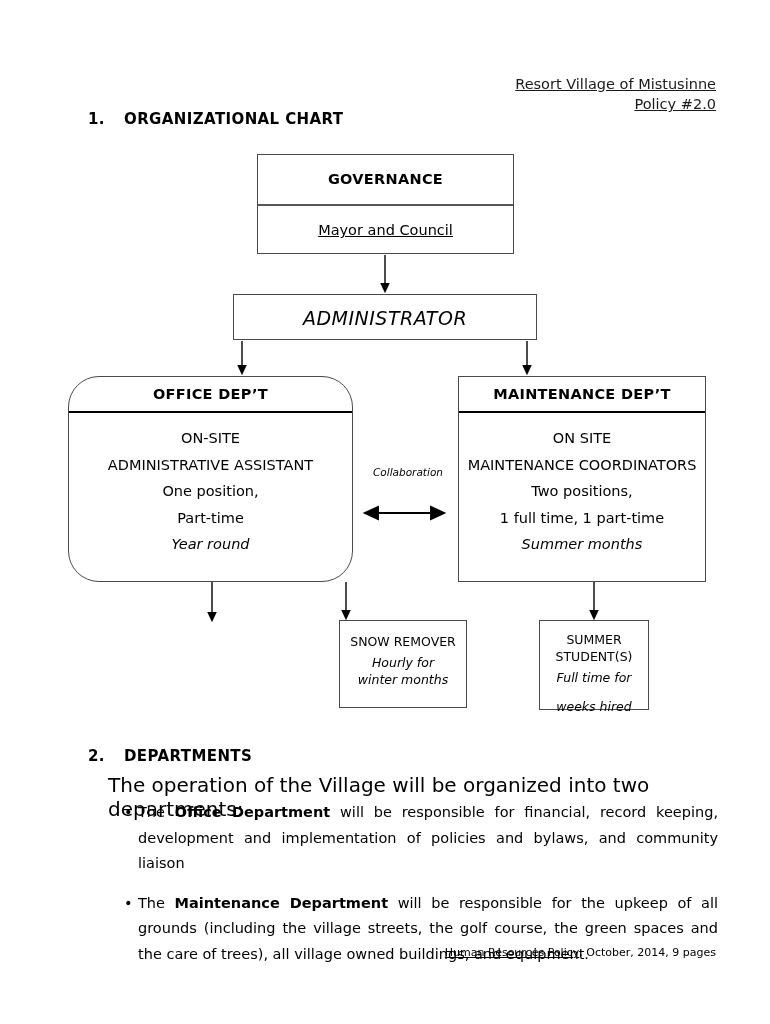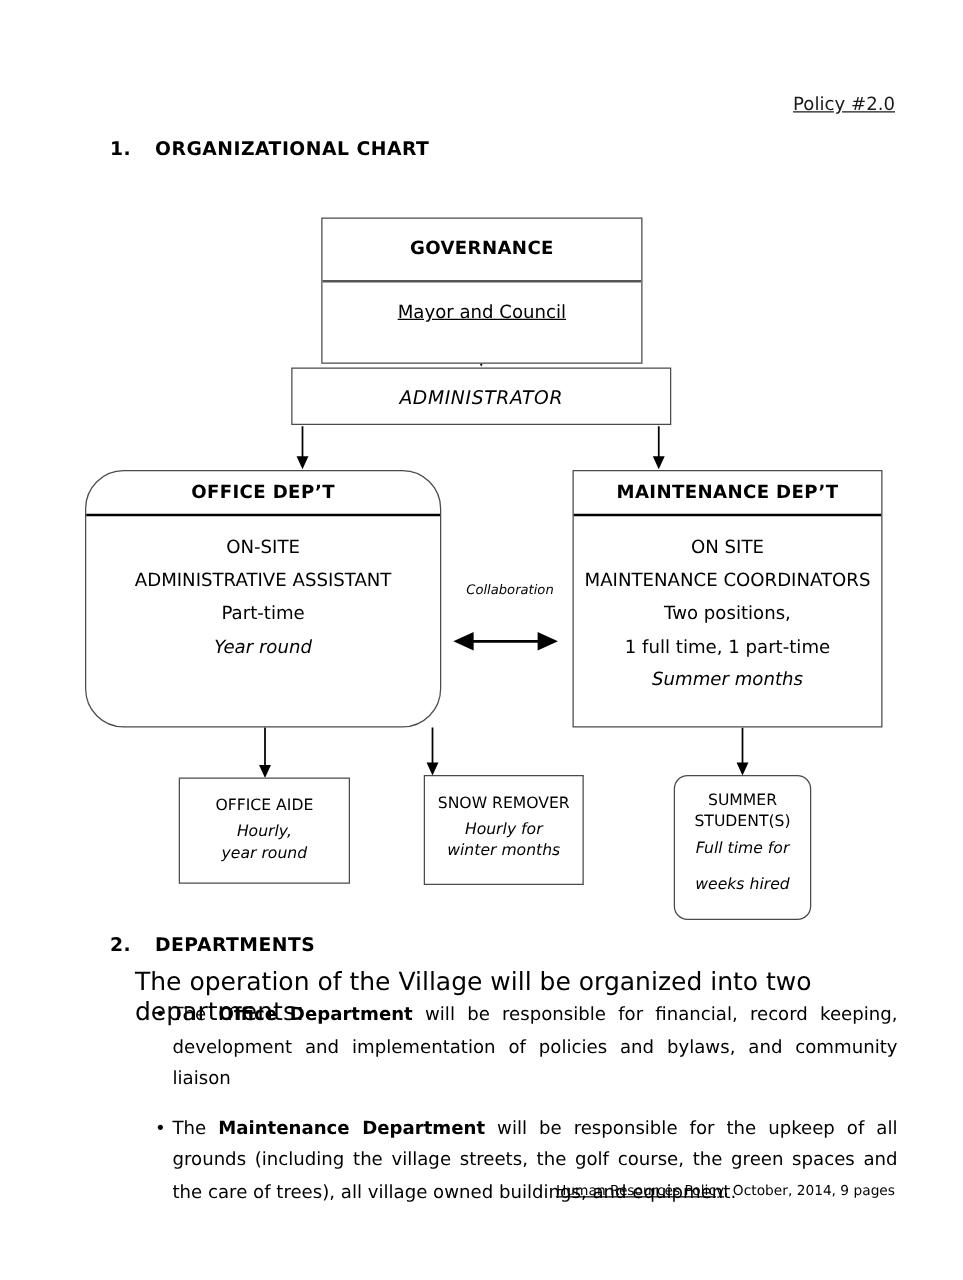--- a/index.html
+++ b/index.html
@@ -76,22 +76,21 @@
     font-weight: bold;
     font-size: 14.5px;
     letter-spacing: 0.3px;
   }
 
   
   #node-governance {
     left: 257px;
     top: 154px;
     width: 257px;
-    height: 117px;
-    margin-top: 20px;
+    height: 100px;
   }
   #node-governance .cell-top {
     height: 49px;
     line-height: 49px;
     border-bottom: 2px solid #555;
   }
   #node-governance .cell-bottom {
     height: 49px;
     line-height: 49px;
     font-size: 14.5px;
@@ -101,21 +100,21 @@
   }
 
   
   #node-administrator {
     left: 233px;
     top: 294px;
     width: 304px;
     height: 46px;
     line-height: 46px;
     font-style: italic;
-    font-size: 15px;
+    font-size: 19px;
     letter-spacing: 0.5px;
   }
 
   
   .dept {
     width: 285px;
     height: 206px;
     top: 376px;
   }
   #node-office-dept { left: 68px; border-radius: 31px; }
@@ -164,23 +163,22 @@
   }
   #node-office-aide {
     left: 143px; top: 622px; width: 137px; height: 85px;
     padding-top: 12px;
   }
   #node-snow-remover {
     left: 339px; top: 620px; width: 128px; height: 88px;
     padding-top: 12px;
   }
   #node-summer-student {
-    left: 539px; top: 620px; width: 110px; height: 116px;
+    left: 539px; top: 620px; width: 110px; height: 90px;
     padding-top: 10px;
-    border-radius: 11px;
   }
 
   
   .intro-line {
     position: absolute;
     left: 108px;
     top: 773px;
     font-size: 20px;
   }
   .bullets {
@@ -212,20 +210,21 @@
     white-space: nowrap;
   }
   .footer-note .u { text-decoration: underline; }
 </style>
 </head>
 <body>
 
 <div class="page">
 
   <div class="doc-header">
+    <div><span>Resort Village of Mistusinne</span></div>
     <div><span>Policy #2.0</span></div>
   </div>
 
   <div class="section-heading" id="heading-org">
     <span class="num">1.</span><span>ORGANIZATIONAL CHART</span>
   </div>
 
   <div class="chart">
 
     <svg width="770" height="730">
@@ -258,43 +257,39 @@
       <div class="cell-bottom"><span>Mayor and Council</span></div>
     </div>
 
     <div class="node" id="node-administrator">ADMINISTRATOR</div>
 
     <div class="node dept" id="node-office-dept">
       <div class="head title">OFFICE DEP’T</div>
       <div class="body">
         <div>ON-SITE</div>
         <div>ADMINISTRATIVE ASSISTANT</div>
+        <div>One position,</div>
         <div>Part-time</div>
         <div class="it">Year round</div>
       </div>
     </div>
 
     <div class="node dept" id="node-maintenance-dept">
       <div class="head title">MAINTENANCE DEP’T</div>
       <div class="body">
         <div>ON SITE</div>
         <div>MAINTENANCE COORDINATORS</div>
         <div>Two positions,</div>
         <div>1 full time, 1 part-time</div>
         <div class="it">Summer months</div>
       </div>
     </div>
 
     <div id="collab-label">Collaboration</div>
 
-    <div class="leaf" id="node-office-aide">
-      <span class="lname">OFFICE AIDE</span>
-      <span class="lsub">Hourly,</span>
-      <span class="lsub" style="margin-top:0">year round</span>
-    </div>
 
     <div class="leaf" id="node-snow-remover">
       <span class="lname">SNOW REMOVER</span>
       <span class="lsub">Hourly for</span>
       <span class="lsub" style="margin-top:0">winter months</span>
     </div>
 
     <div class="leaf" id="node-summer-student">
       <span class="lname">SUMMER</span>
       <span class="lname">STUDENT(S)</span>

